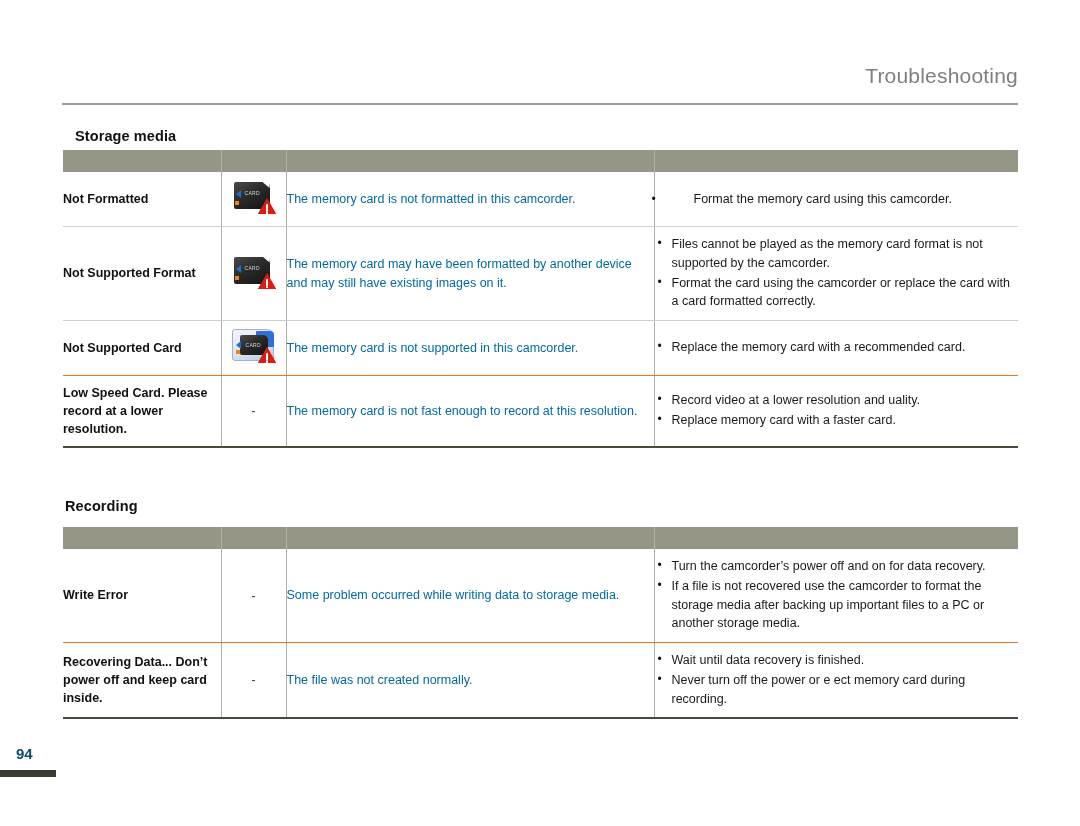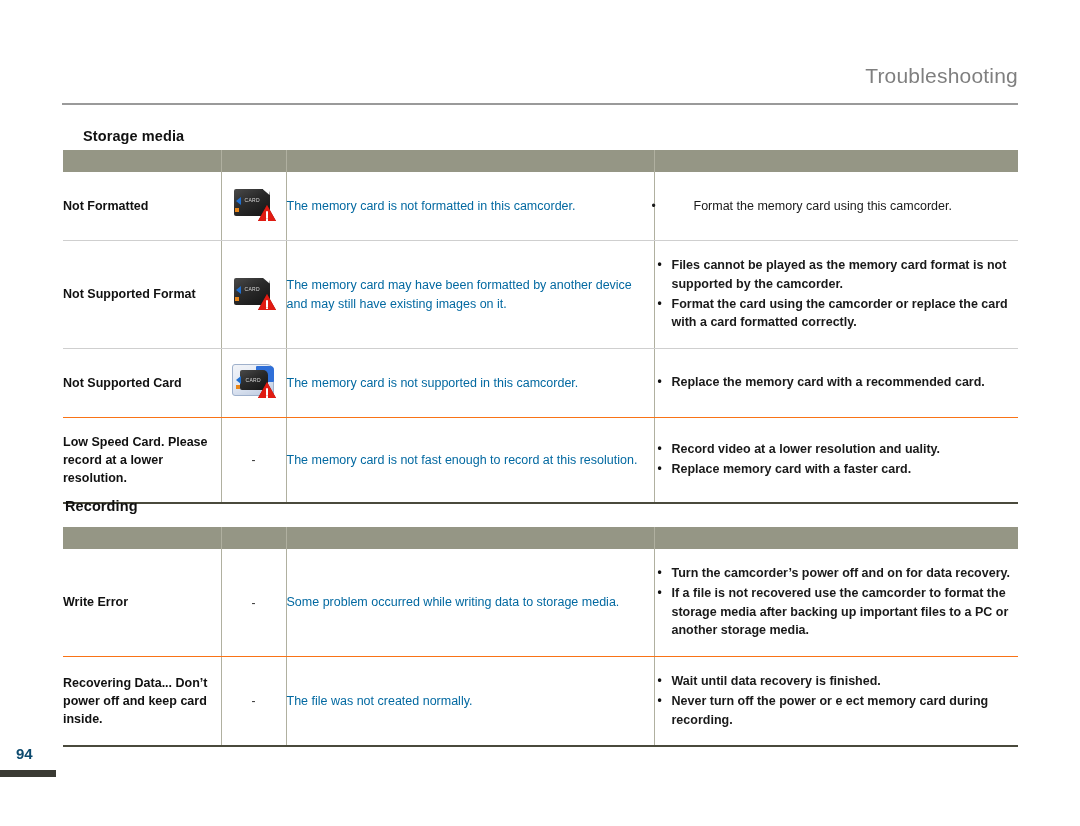--- a/index.html
+++ b/index.html
@@ -47,21 +47,21 @@
   }
 
   
   .section-heading {
     position: absolute;
     font-size: 14.5px;
     font-weight: bold;
     color: #111111;
     letter-spacing: 0.1px;
   }
-  .sh-storage { left: 83px; top: 128px; }
+  .sh-storage { left: 75px; top: 128px; }
   .sh-recording { left: 65px; top: 498px; }
 
   
   .tbl {
     position: absolute;
     left: 63px;
     width: 955px;
     border-collapse: collapse;
     table-layout: fixed;
   }
@@ -77,21 +77,21 @@
   .hdr-label {
     font-size: 8px;
     color: #959685;
     padding-left: 6px;
     line-height: 22px;
     white-space: nowrap;
   }
 
   .tbl td {
     vertical-align: middle;
-    padding: 15px 0;
+    padding: 8px 0;
     border-bottom: 1px solid #cfcfcf;
   }
 
   .tbl tr.last-row td {
     border-bottom: 2px solid #4a4a3c;
   }
   .tbl tr.pre-last td {
     border-bottom: 1px solid #f97316;
   }
 
@@ -135,21 +135,20 @@
 
   ul.blist {
     margin: 0;
     padding: 0;
     list-style: none;
   }
   ul.blist li {
     position: relative;
     padding-left: 17px;
     margin: 0 0 1px 0;
-    font-weight: bold;
   }
   ul.blist li::before {
     content: "\2022";
     position: absolute;
     left: 3px;
     top: -1px;
     font-size: 12px;
     color: #111;
   }
 

